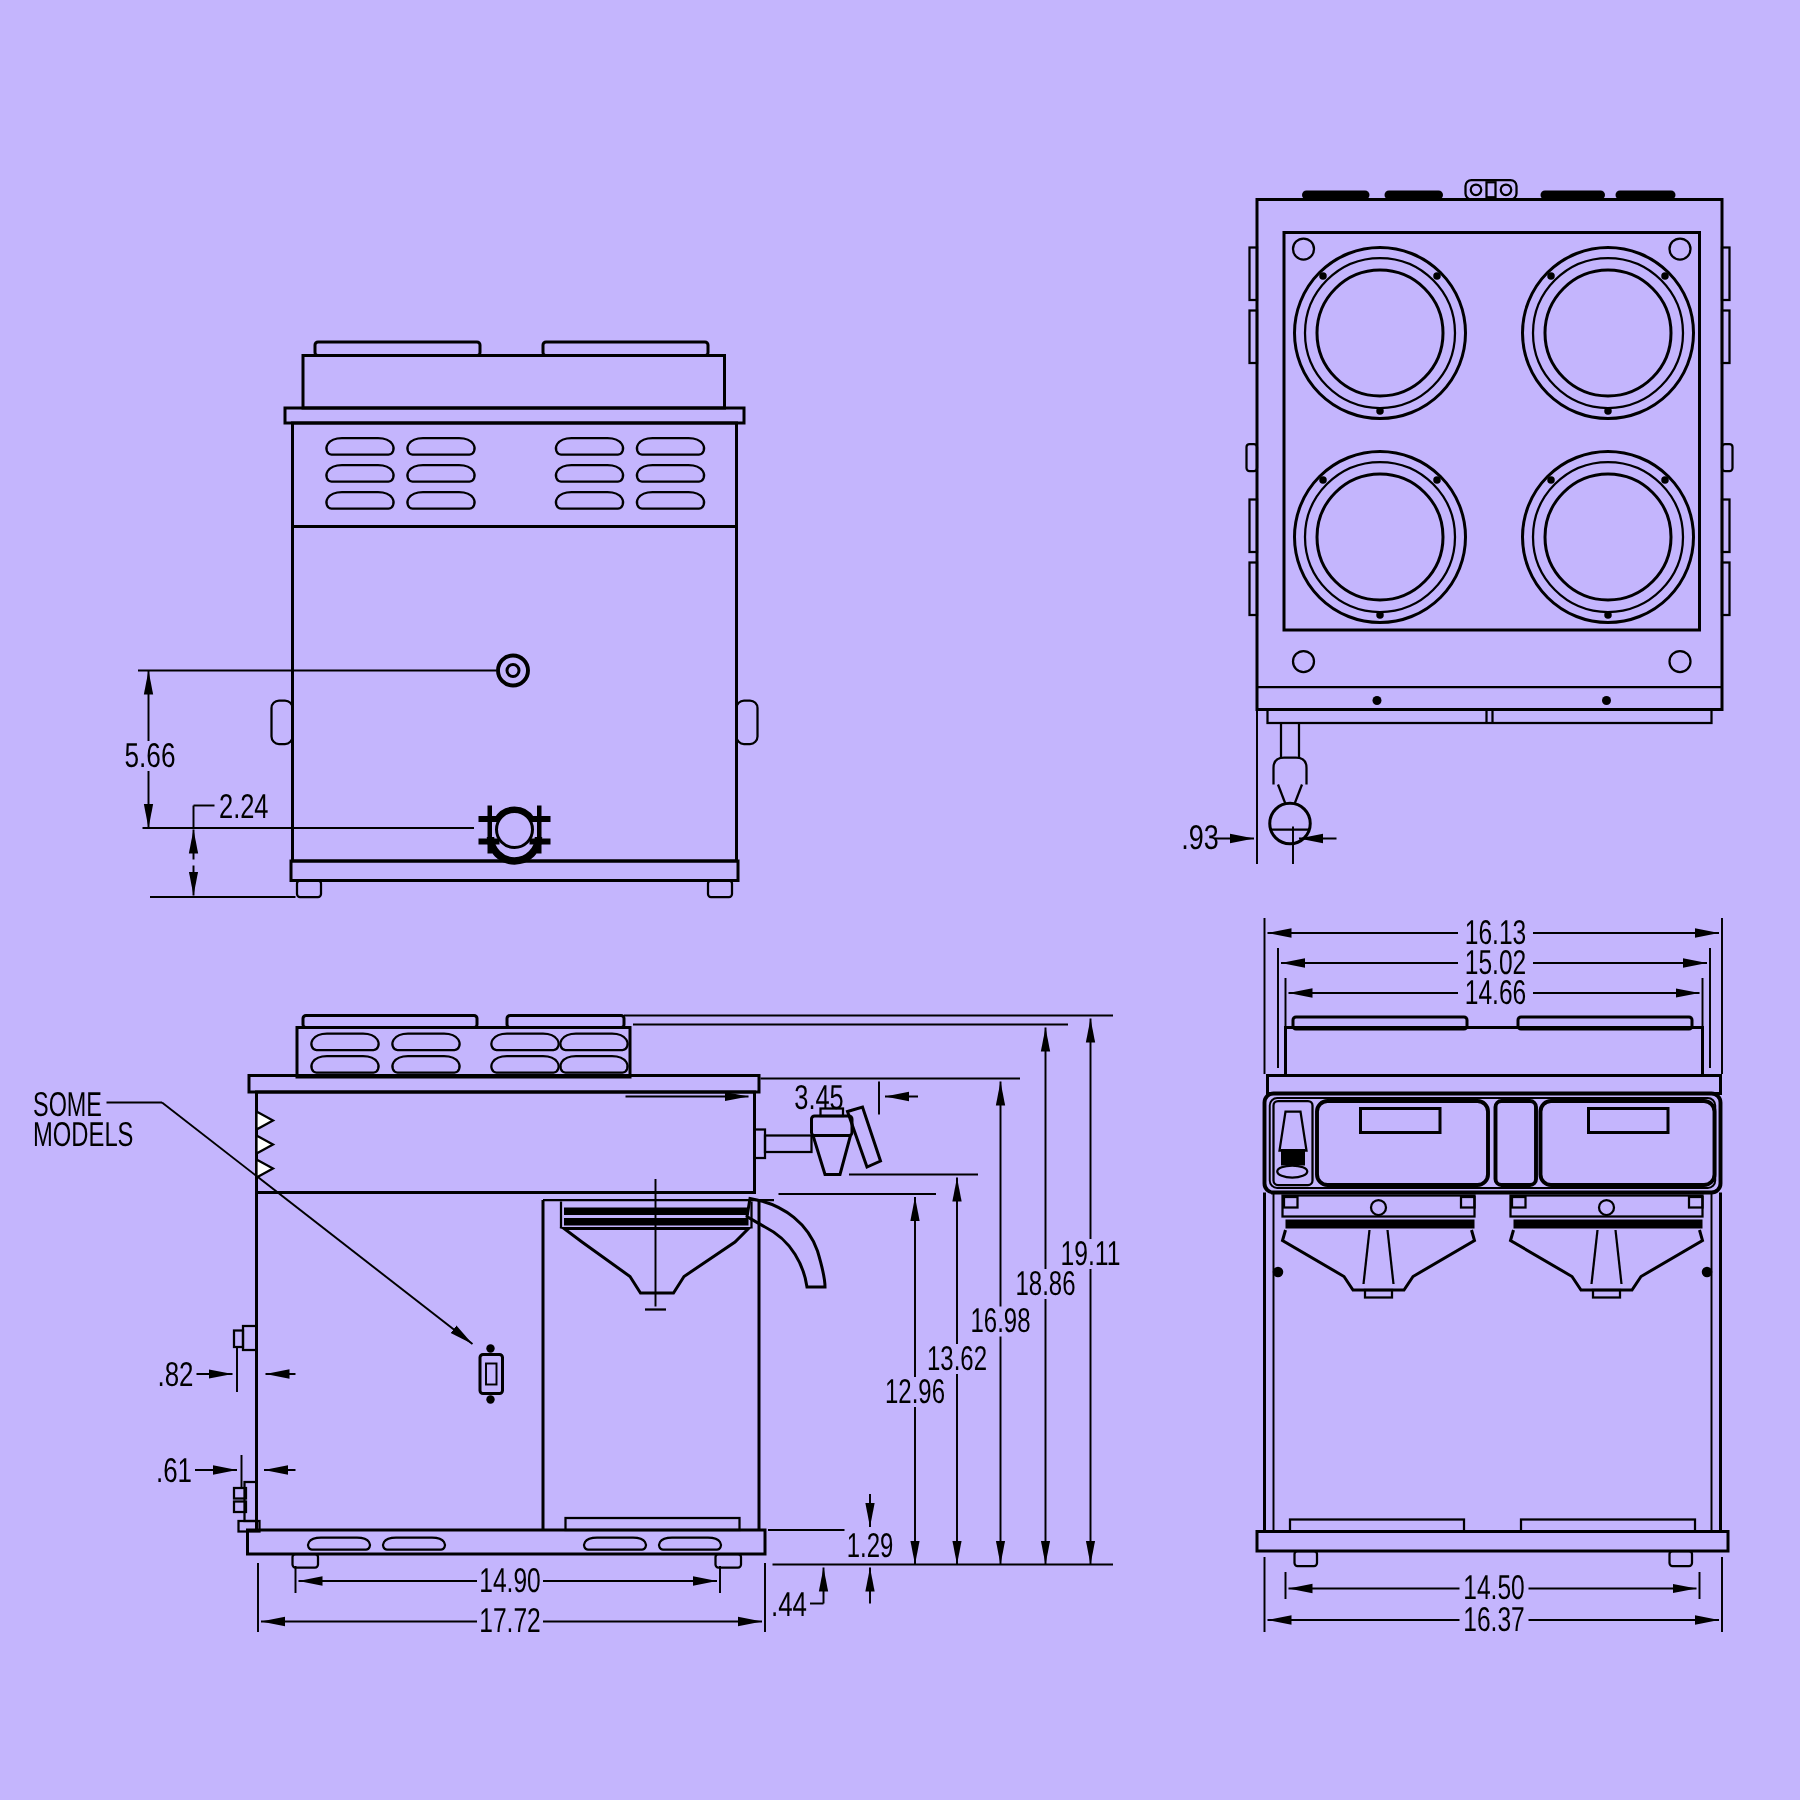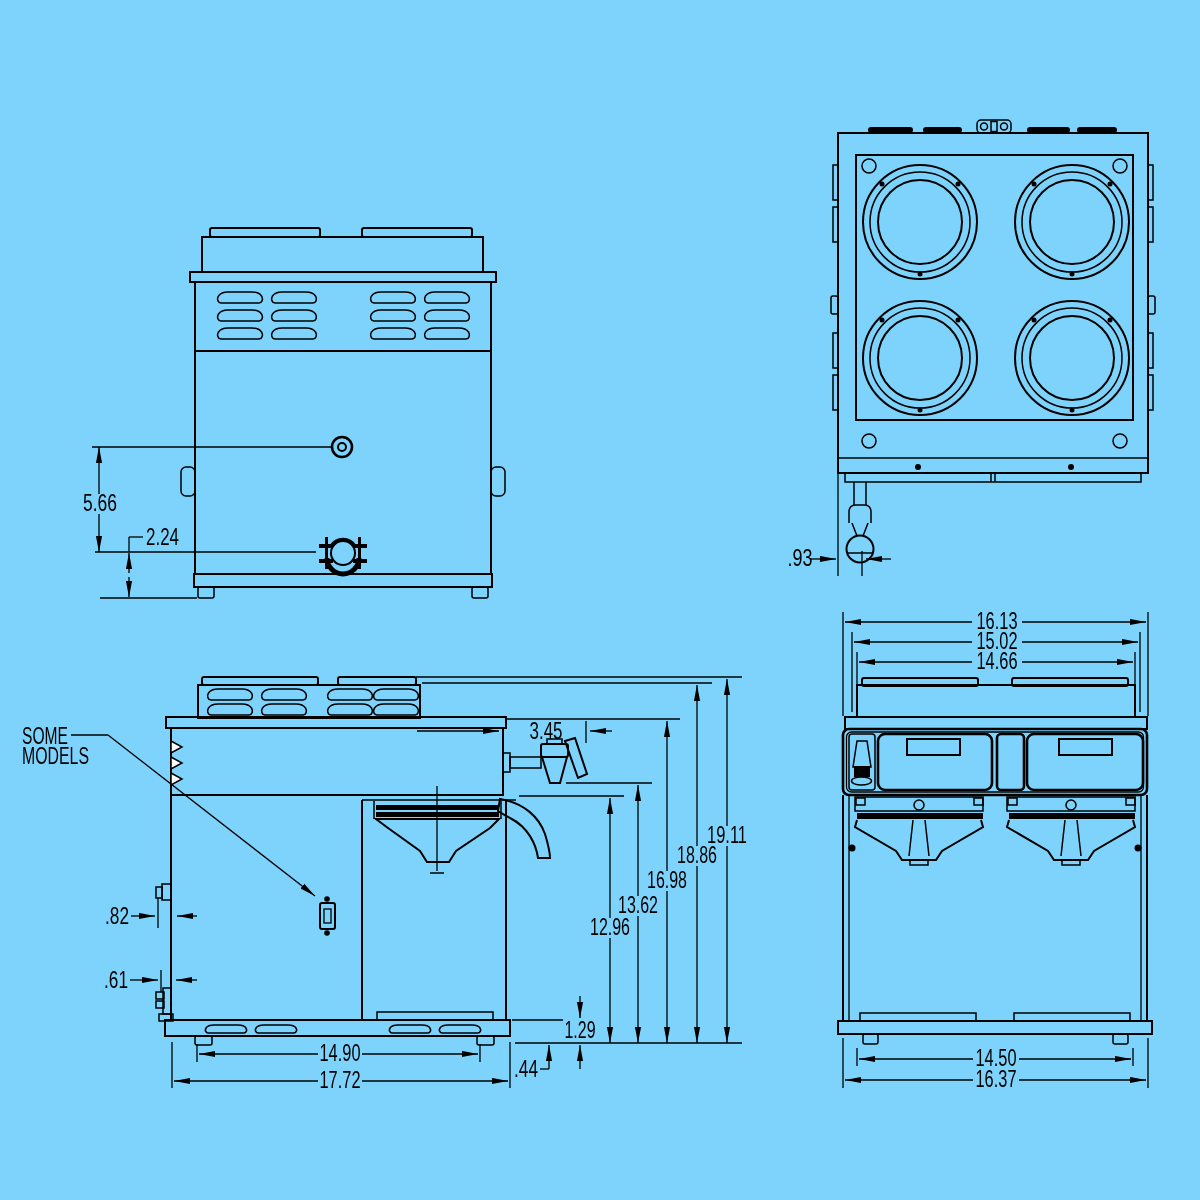--- a/index.html
+++ b/index.html
@@ -1,16 +1,16 @@
 <!DOCTYPE html>
 <html><head>
 <meta charset="utf-8">
 <style>
   html,body{margin:0;padding:0;background:#fff;}
-  #canvas{position:relative;width:1200px;height:1200px;background:#7dd3fc;overflow:hidden;}
+  #canvas{position:relative;width:1200px;height:1200px;background:#c4b5fd;overflow:hidden;}
   svg{display:block;}
   .o{fill:none;stroke:#000;stroke-width:2;}
   .o15{fill:none;stroke:#000;stroke-width:1.5;}
   .o25{fill:none;stroke:#000;stroke-width:2.6;}
   .d{fill:none;stroke:#000;stroke-width:1.3;}
   .de{fill:none;stroke:#000;stroke-width:1.3;marker-end:url(#arr);}
   .f{fill:#000;stroke:none;}
   text{font-family:"Liberation Sans","DejaVu Sans",sans-serif;font-size:23px;fill:#000;}
 </style>
 </head>

